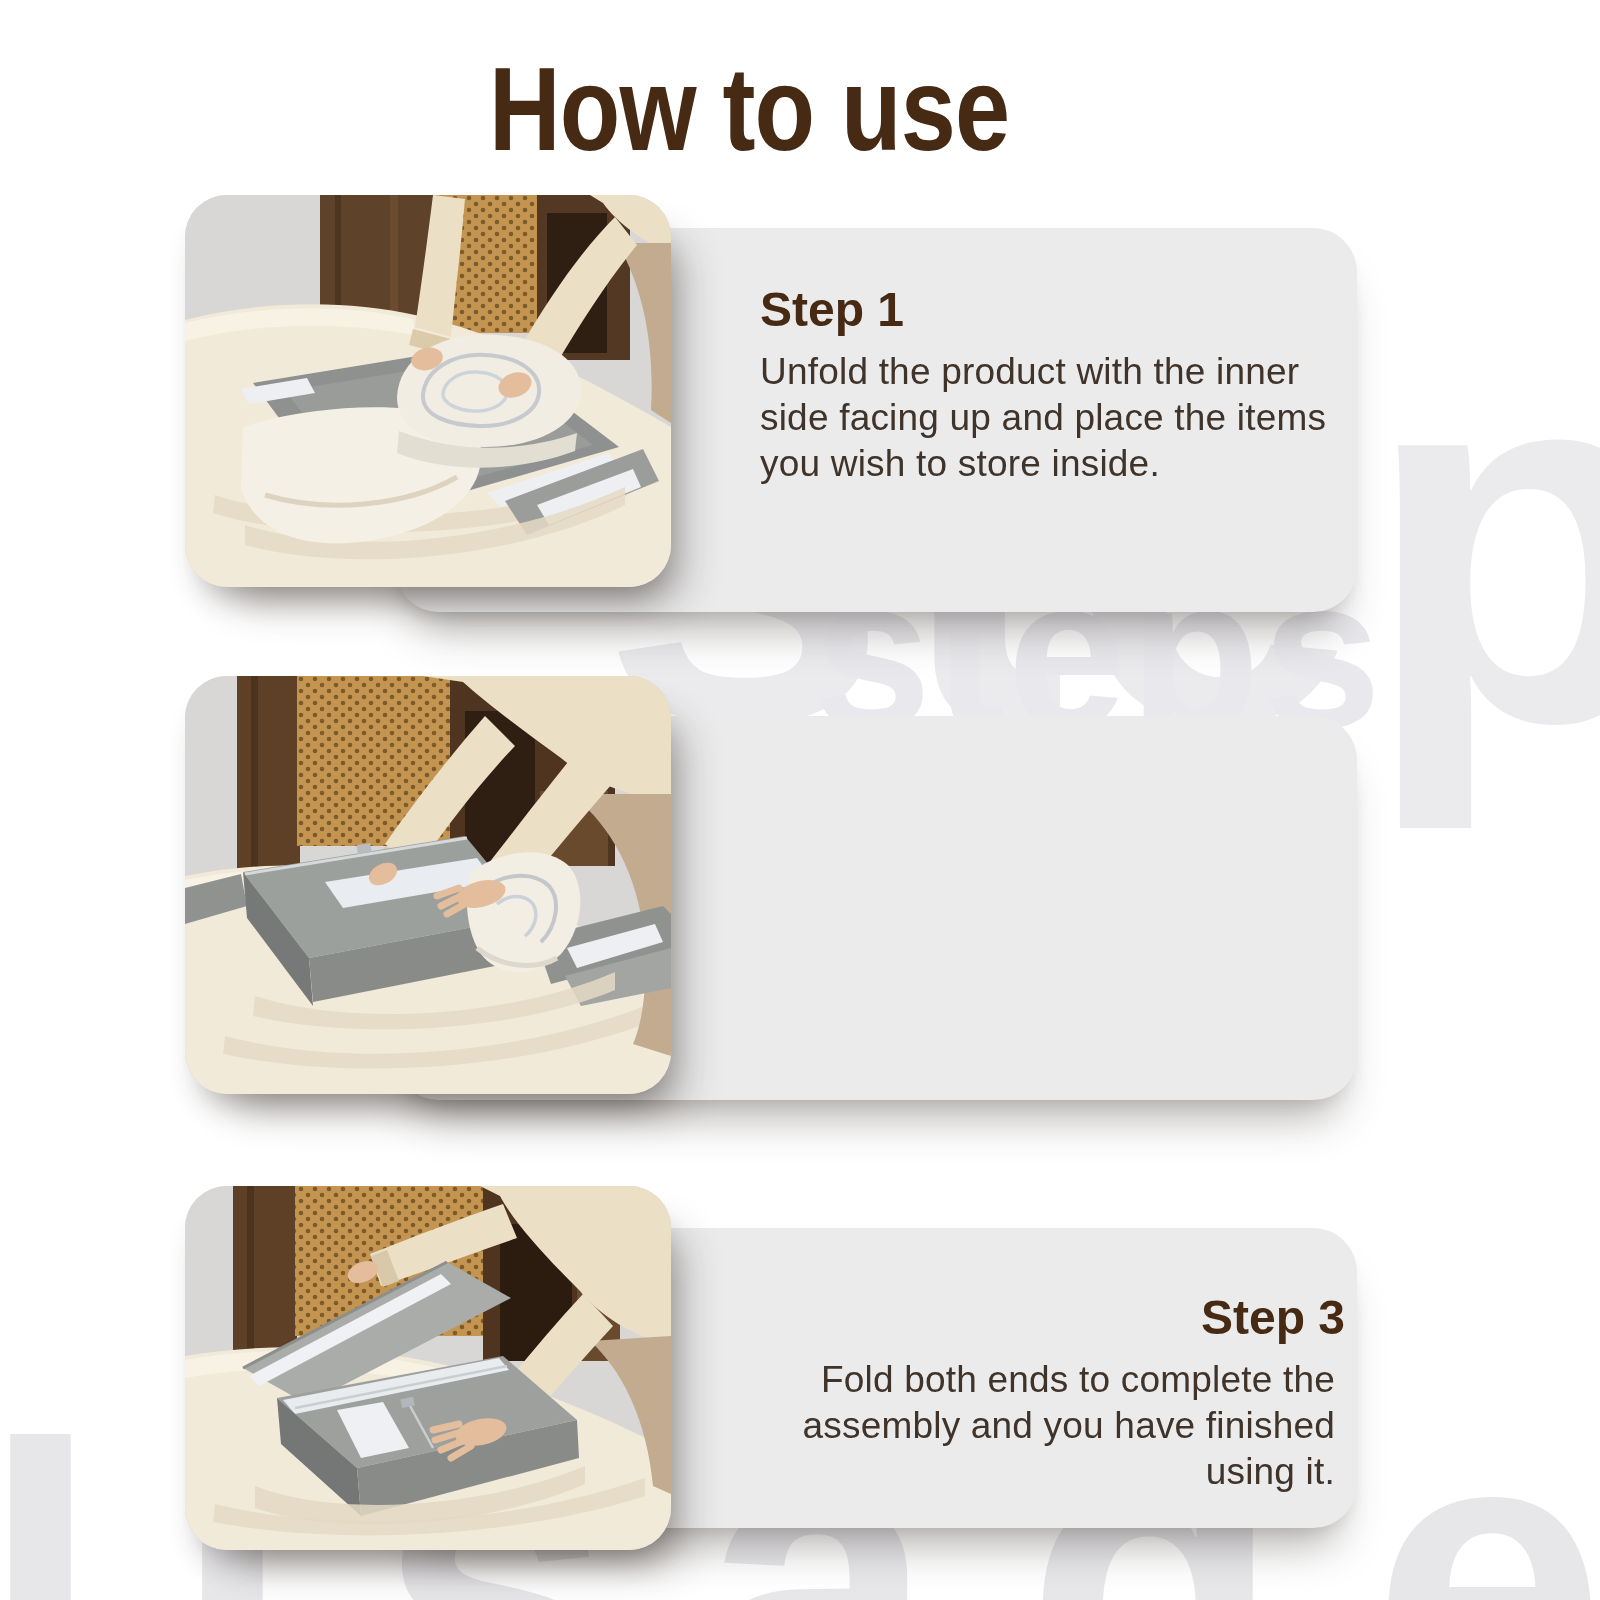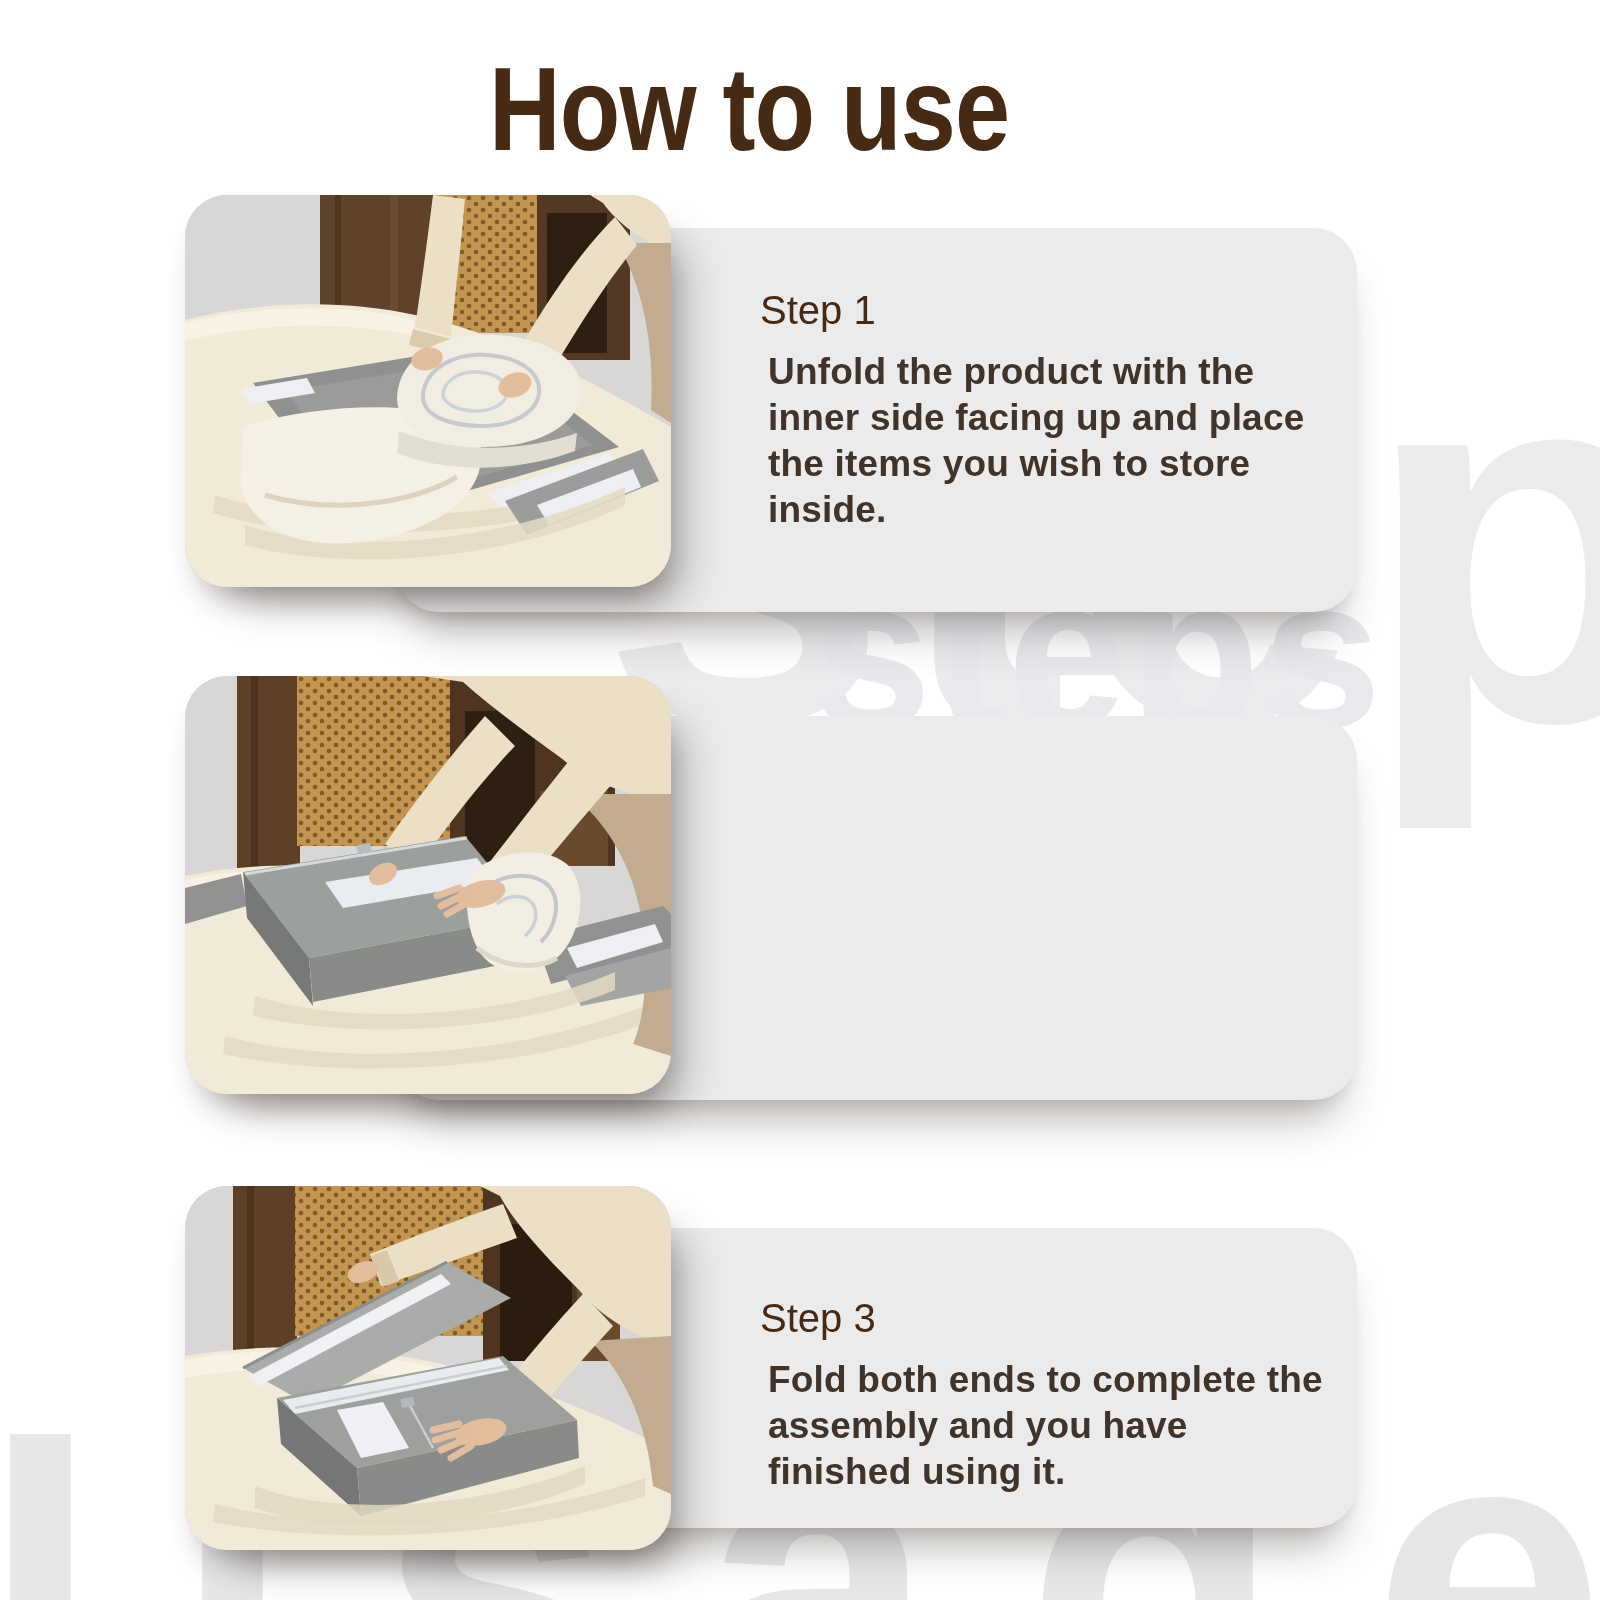--- a/index.html
+++ b/index.html
@@ -20,25 +20,25 @@
   
   .title{position:absolute;left:489px;top:46px;z-index:1;margin:0;
     font-size:118px;font-weight:bold;color:var(--heading-brown);
     letter-spacing:-1px;transform:scaleX(.84);transform-origin:left top;line-height:1.08;}
 
   
   .card{position:absolute;background:var(--card-bg);border-radius:44px;z-index:1;
     box-shadow:0 34px 44px -18px rgba(55,48,42,.38), 0 10px 16px -8px rgba(55,48,42,.12);}
   .card1{left:395px;top:228px;width:962px;height:384px;}
   .card2{left:395px;top:716px;width:962px;height:384px;}
-  .card3{left:395px;top:1228px;width:962px;height:300px;}
+  .card3{left:395px;top:1228px;width:962px;height:300px;text-align:right;}
   .card-text{position:absolute;left:365px;width:585px;}
   .t1{top:54px}.t2{top:52px}.t3{top:62px}
-  .card-text h2{margin:0 0 11px 0;font-size:40px;line-height:56px;font-weight:normal;color:var(--heading-brown);}
-  .card-text p{margin:8px;font-size:37px;line-height:46px;color:var(--body-text);max-width:575px;letter-spacing:.2px;font-weight:bold;}
+  .card-text h2{margin:0 0 11px 0;font-size:48px;line-height:56px;font-weight:bold;color:var(--heading-brown);}
+  .card-text p{margin:0;font-size:37px;line-height:46px;color:var(--body-text);max-width:575px;letter-spacing:.2px;}
 
   
   .photo{position:absolute;left:185px;margin:0;border-radius:42px;overflow:hidden;z-index:2;background:#d8d7d5;
     box-shadow:26px 30px 42px -18px rgba(45,38,32,.42), 0 22px 30px -14px rgba(45,38,32,.30);}
   .photo svg{display:block;width:100%;height:100%;}
   .photo1{top:195px;width:486px;height:392px;}
   .photo2{top:676px;width:486px;height:418px;}
   .photo3{top:1186px;width:486px;height:364px;}
 </style>
 </head>

